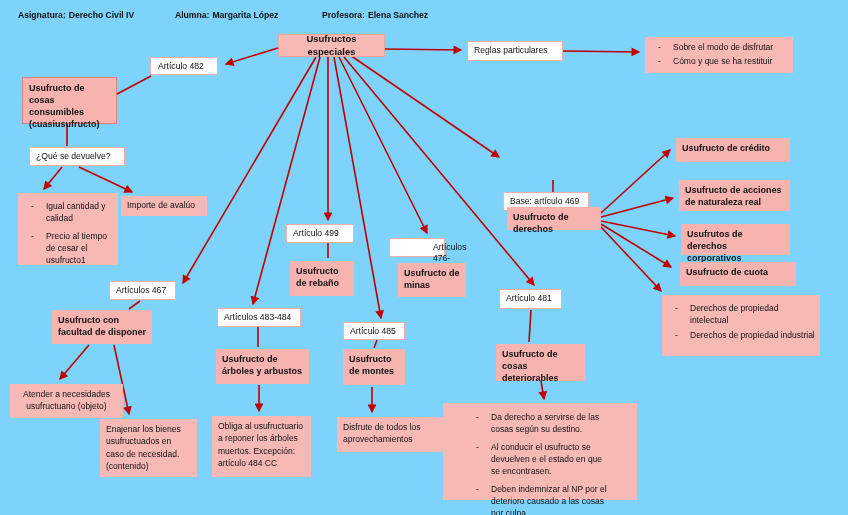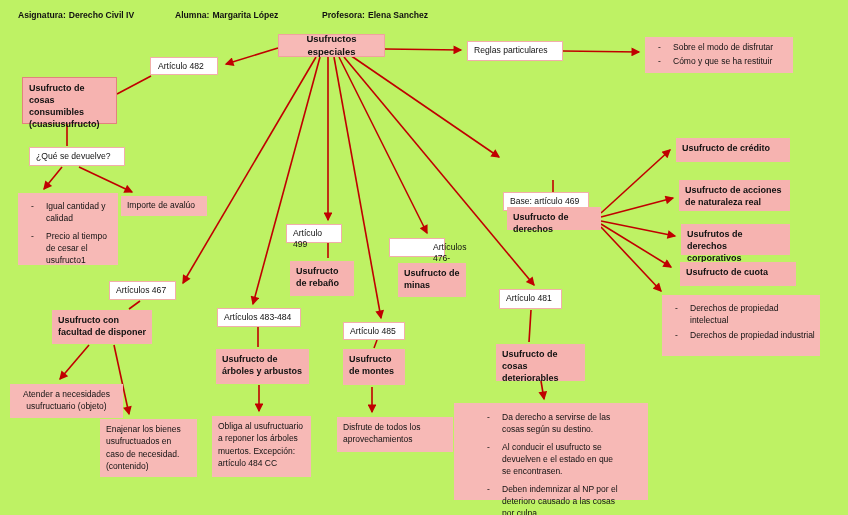--- a/index.html
+++ b/index.html
@@ -1,17 +1,17 @@
 <!DOCTYPE html>
 <html><head>
 <meta charset="utf-8">
 <style>
   html,body{margin:0;padding:0;background:#fff;}
   #canvas{
-    position:relative;width:848px;height:515px;background:#bef264;
+    position:relative;width:848px;height:515px;background:#7dd3fc;
     font-family:"Liberation Sans","DejaVu Sans",sans-serif;color:#111;
     overflow:hidden;
   }
   #wires{position:absolute;left:0;top:0;z-index:0;}
   .node{position:absolute;z-index:1;box-sizing:border-box;font-size:8.5px;line-height:1.3;}
   .hdr{position:absolute;z-index:1;font-size:8.6px;font-weight:bold;white-space:nowrap;}
   .hdr .v{margin-left:3px;}
   .pk{background:#f7b9b6;padding:4px 6px;}
   .pkb{background:#f6b3b0;padding:4px 6px;font-weight:bold;font-size:9px;line-height:1.35;}
   .bordered{border:1px solid #e2827d;}
@@ -94,21 +94,21 @@
   <div class="node pk" style="left:121px;top:196px;width:86px;height:20px;">Importe de avalúo</div>
   <div class="node wh" style="left:109px;top:281px;width:67px;height:19px;">Artículos 467</div>
   <div class="node pkb" style="left:52px;top:310px;width:100px;height:34px;">Usufructo con facultad de disponer</div>
   <div class="node pk" style="left:10px;top:384px;width:113px;height:34px;line-height:1.45;text-align:center;">Atender a necesidades usufructuario (objeto)</div>
   <div class="node pk" style="left:100px;top:419px;width:97px;height:58px;line-height:1.45;">Enajenar los bienes usufructuados en caso de necesidad. (contenido)</div>
 
   <div class="node wh" style="left:217px;top:308px;width:84px;height:19px;">Artículos 483-484</div>
   <div class="node pkb" style="left:216px;top:349px;width:93px;height:35px;">Usufructo de árboles y arbustos</div>
   <div class="node pk" style="left:212px;top:416px;width:99px;height:61px;line-height:1.45;">Obliga al usufructuario a reponer los árboles muertos. Excepción: artículo 484 CC</div>
 
-  <div class="node wh" style="left:286px;top:224px;width:56px;height:19px;">Artículo 499</div>
+  <div class="node wh" style="left:286px;top:224px;width:68px;height:19px;">Artículo 499</div>
   <div class="node pkb" style="left:290px;top:261px;width:64px;height:35px;">Usufructo de rebaño</div>
 
   <div class="node wh" style="left:389px;top:238px;width:56px;height:19px;padding-left:43px;">Artículos 476-478</div>
   <div class="node pkb" style="left:398px;top:263px;width:68px;height:34px;">Usufructo de minas</div>
 
   <div class="node wh" style="left:343px;top:322px;width:62px;height:18px;">Artículo 485</div>
   <div class="node pkb" style="left:343px;top:349px;width:62px;height:36px;">Usufructo de montes</div>
   <div class="node pk" style="left:337px;top:417px;width:116px;height:35px;line-height:1.45;">Disfrute de todos los aprovechamientos</div>
 
   <div class="node wh" style="left:503px;top:160px;width:86px;height:19px;margin-top:32px;">Base: artículo 469</div>
@@ -117,19 +117,19 @@
   <div class="node pkb" style="left:679px;top:180px;width:111px;height:31px;">Usufructo de acciones de naturaleza real</div>
   <div class="node pkb" style="left:681px;top:224px;width:109px;height:31px;">Usufrutos de derechos corporativos</div>
   <div class="node pkb" style="left:680px;top:262px;width:116px;height:24px;">Usufructo de cuota</div>
   <div class="node pk bl tight" style="left:662px;top:295px;width:158px;height:61px;padding:6px 4px;">
     <div class="li">Derechos de propiedad intelectual</div>
     <div class="li">Derechos de propiedad industrial</div>
   </div>
 
   <div class="node wh" style="left:499px;top:289px;width:63px;height:20px;">Artículo 481</div>
   <div class="node pkb" style="left:496px;top:344px;width:89px;height:37px;">Usufructo de cosas deteriorables</div>
-  <div class="node pk bl" style="left:454px;top:403px;width:194px;height:97px;padding:6px 24px;">
+  <div class="node pk bl" style="left:443px;top:403px;width:194px;height:97px;padding:6px 24px;">
     <div class="li">Da derecho a servirse de las cosas según su destino.</div>
     <div class="li">Al conducir el usufructo se devuelven e el estado en que se encontrasen.</div>
     <div class="li">Deben indemnizar al NP por el deterioro causado a las cosas por culpa</div>
   </div>
 
 </div>
 
 </body></html>

